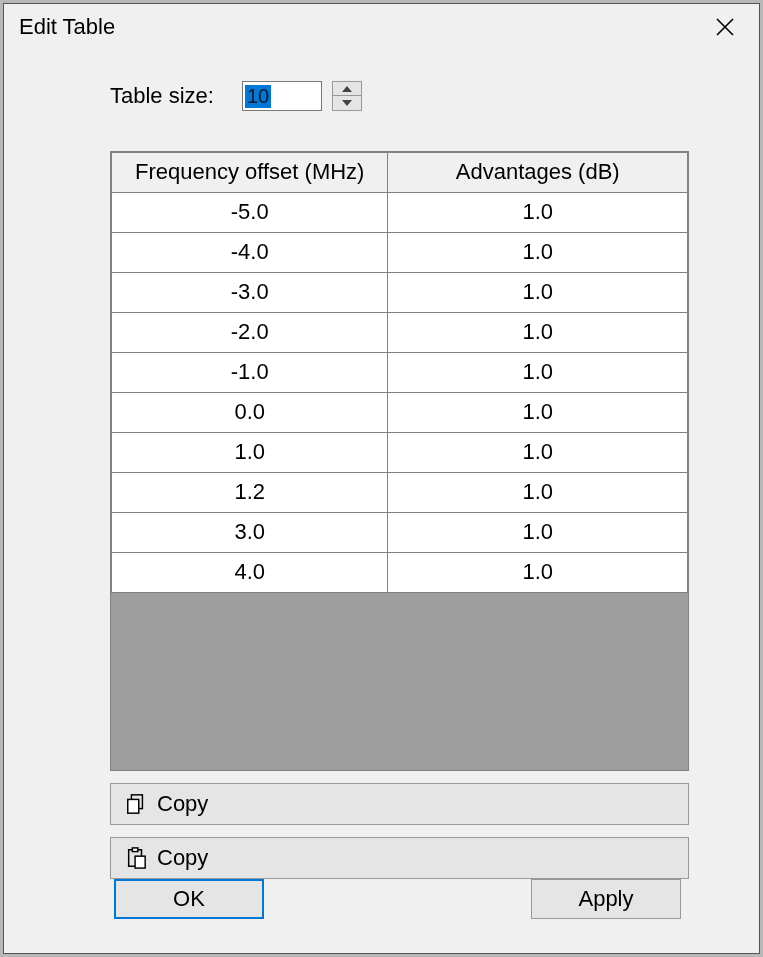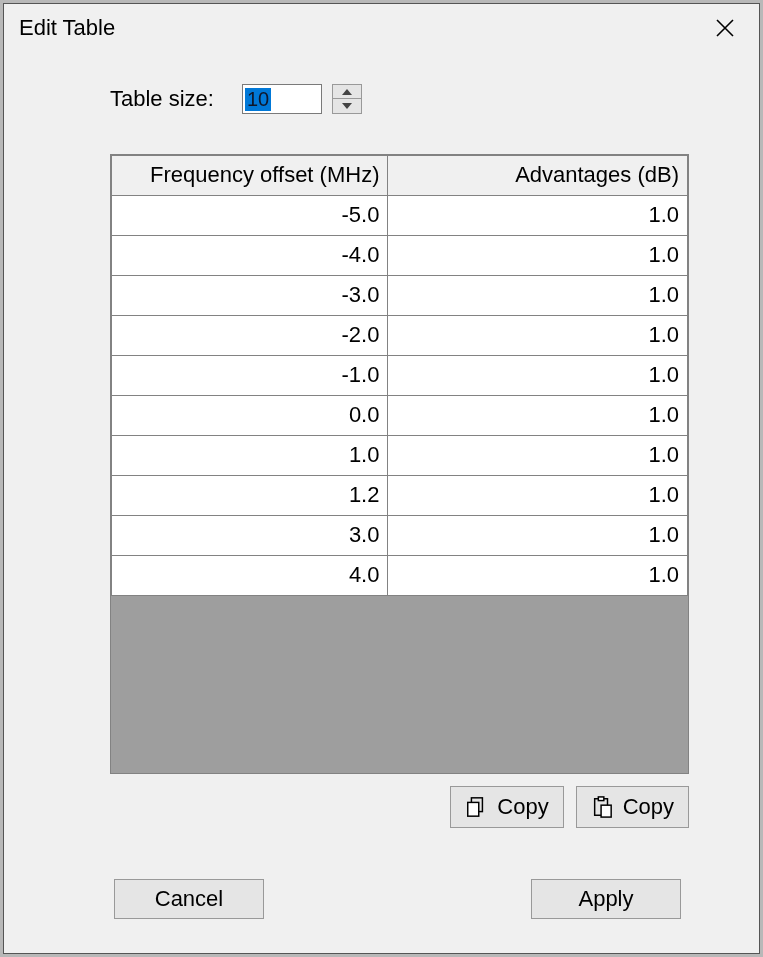--- a/index.html
+++ b/index.html
@@ -90,41 +90,42 @@
       overflow: hidden;
     }
     table {
       border-collapse: collapse;
       width: 100%;
       table-layout: fixed;
       background: #9e9e9e;
     }
     th, td {
       border: 1px solid #828282;
-      text-align: right;
+      text-align: center;
       padding: 4px 8px;
       font-weight: normal;
       font-size: 22px;
       height: 40px;
       line-height: 1.2;
     }
     th {
       background: #f0f0f0;
     }
     td {
       background: #fff;
     }
     col.c1 { width: 48%; }
     col.c2 { width: 52%; }
 
     .copy-paste-row {
       display: flex;
       justify-content: flex-end;
       gap: 12px;
       margin-top: 12px;
+      flex-direction: column;
     }
     .icon-btn {
       height: 42px;
       padding: 0 14px;
       border: 1px solid #999;
       background: #e5e5e5;
       font-family: inherit;
       font-size: 22px;
       display: flex;
       align-items: center;
@@ -260,17 +261,17 @@
           <rect x="8" y="1" width="6" height="4" fill="#fff" stroke="#000" stroke-width="1.6"></rect>
           <rect x="11" y="10" width="11" height="13" fill="#fff" stroke="#000" stroke-width="1.6"></rect>
         </svg>
         <span>Copy</span>
       </button>
     </div>
 
   </div>
 
   <div class="footer">
-    <button class="btn">Cancel</button>
+    <button class="btn primary">OK</button>
     <button class="btn">Apply</button>
   </div>
 
 </div>
 
 </body></html>

